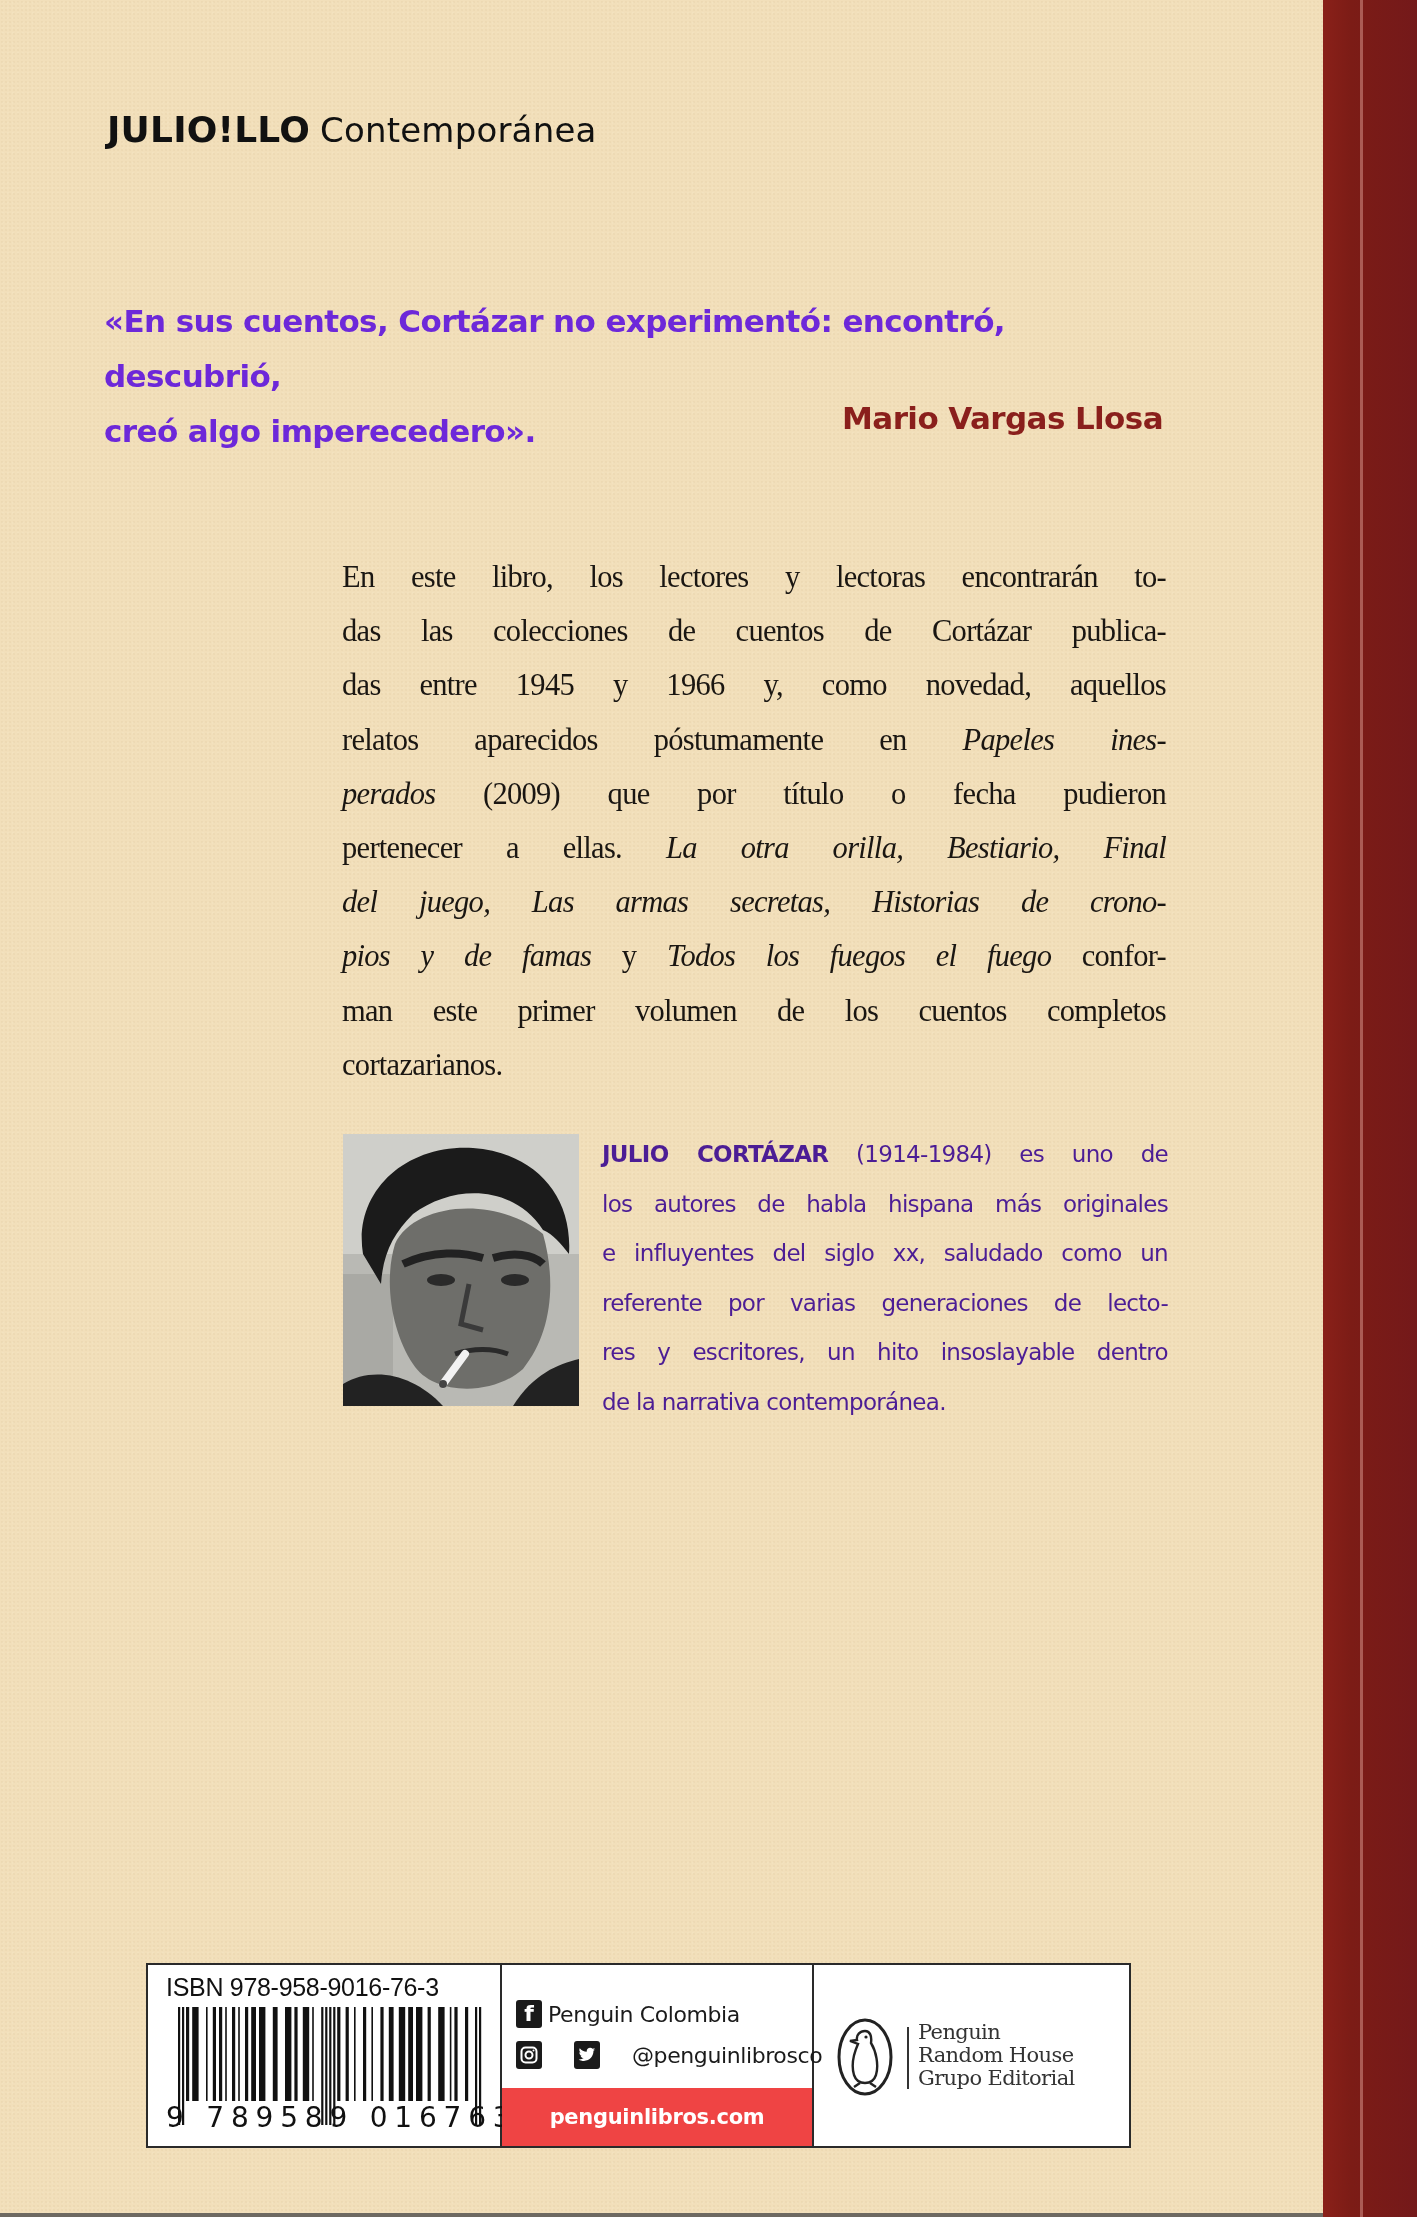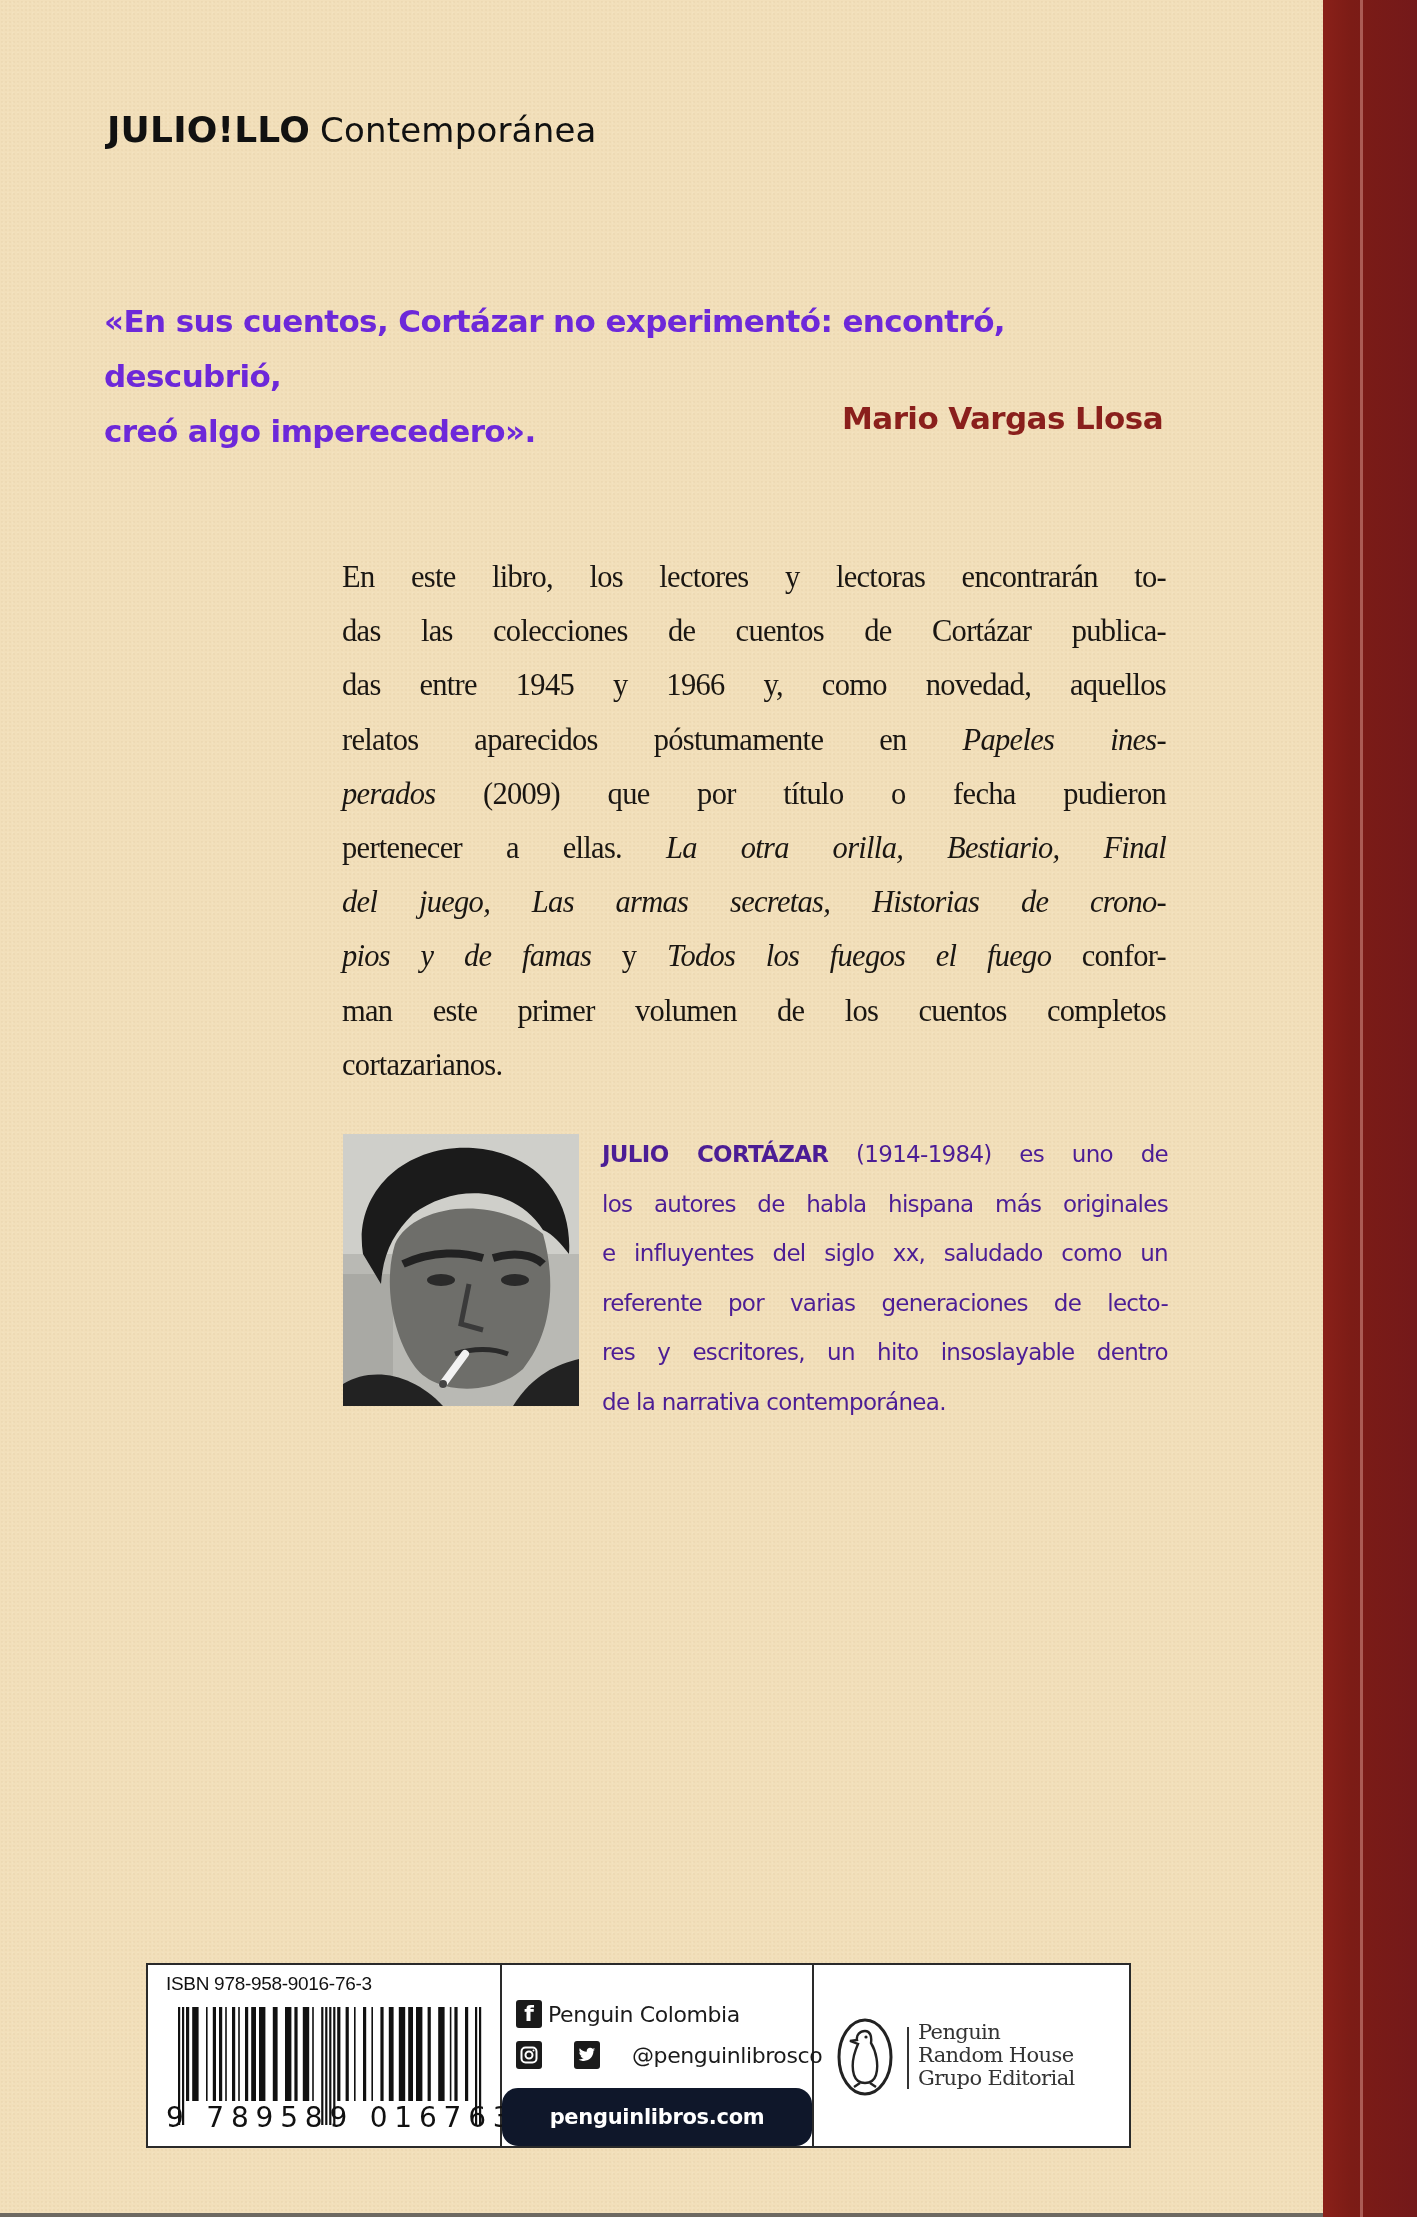--- a/index.html
+++ b/index.html
@@ -63,40 +63,40 @@
     .bio .line.last { text-align-last: left; }
     .bio b { font-weight: bold; }
 
     .infobox {
       position: absolute; left: 146px; top: 1963px; width: 985px; height: 185px;
       border: 2px solid #2a2a2a; background: #fff; box-sizing: border-box;
     }
     .isbn-cell { position: absolute; left: 0; top: 0; width: 352px; height: 181px; border-right: 2px solid #2a2a2a; }
     .isbn-label {
       position: absolute; left: 18px; top: 8px; font-family: "Liberation Sans", sans-serif;
-      font-size: 19px; color: #111; letter-spacing: -0.3px; white-space: nowrap;
+      font-size: 25px; color: #111; letter-spacing: -0.3px; white-space: nowrap;
     }
     .barcode { position: absolute; left: 30px; top: 42px; width: 305px; height: 118px; }
     .barcode-digits {
       position: absolute; left: 18px; top: 136px; font-family: "DejaVu Sans", sans-serif;
       font-size: 28px; color: #111; letter-spacing: 6.8px; white-space: nowrap; background: transparent;
     }
     .social-cell { position: absolute; left: 354px; top: 0; width: 310px; height: 181px; border-right: 2px solid #2a2a2a; }
     .social-row { position: absolute; left: 14px; display: flex; align-items: center; gap: 6px; white-space: nowrap; }
     .social-row.r1 { top: 35px; }
     .social-row.r2 { top: 76px; gap: 32px; }
     .sicon {
       width: 26px; height: 28px; background: #1a1a1a; border-radius: 3px; color: #fff;
       display: inline-flex; align-items: center; justify-content: center;
       font-family: "DejaVu Sans", sans-serif; font-weight: bold; font-size: 22px; line-height: 1;
     }
     .social-text { font-family: "DejaVu Sans", sans-serif; font-size: 22px; color: #1a1a1a; letter-spacing: -0.4px; }
     .web-strip {
-      position: absolute; left: 0; bottom: 0; width: 310px; height: 58px; background: #0f172a;
-      display: flex; align-items: center; justify-content: center; border-radius: 16px;
+      position: absolute; left: 0; bottom: 0; width: 310px; height: 58px; background: #ef4444;
+      display: flex; align-items: center; justify-content: center;
     }
     .web-text { color: #fff; font-family: "DejaVu Sans", sans-serif; font-weight: bold; font-size: 21px; letter-spacing: -0.3px; }
     .prh-cell { position: absolute; left: 666px; top: 0; width: 363px; height: 181px; }
     .prh-logo { position: absolute; left: 22px; top: 52px; width: 58px; height: 80px; }
     .prh-divider { position: absolute; left: 93px; top: 62px; width: 2px; height: 62px; background: #333; }
     .prh-text {
       position: absolute; left: 104px; top: 56px; font-family: "DejaVu Serif", serif;
       font-size: 21px; line-height: 23px; color: #333; letter-spacing: -0.6px;
     }
     .prh-text span { display: block; white-space: nowrap; }

